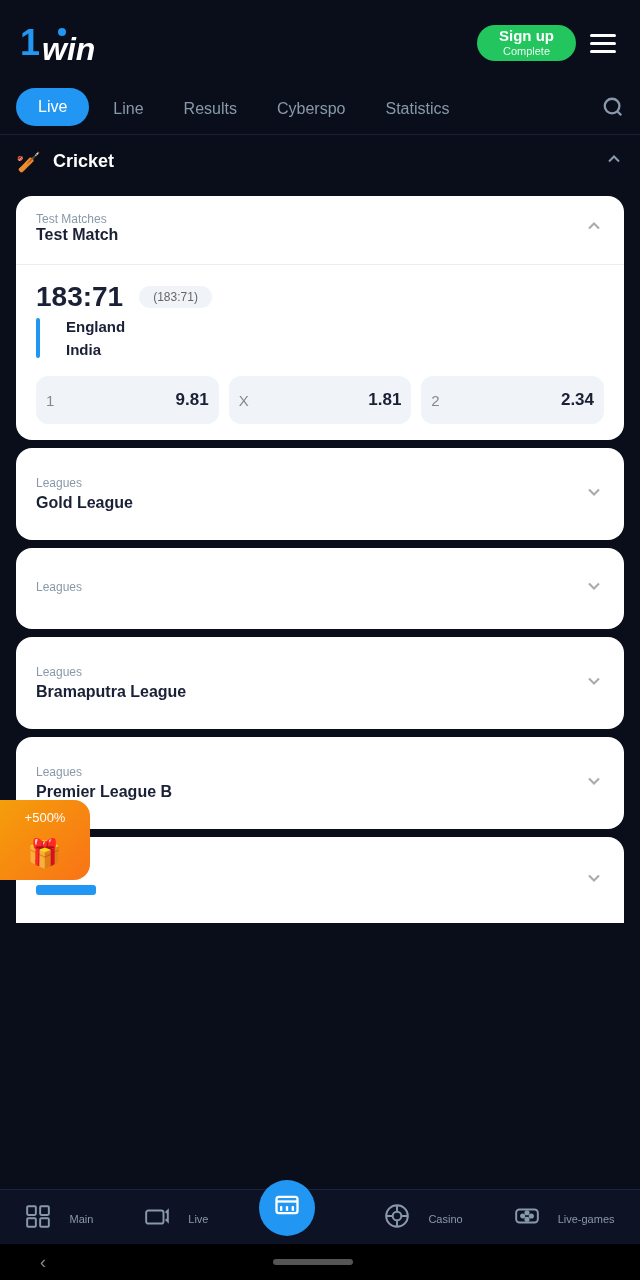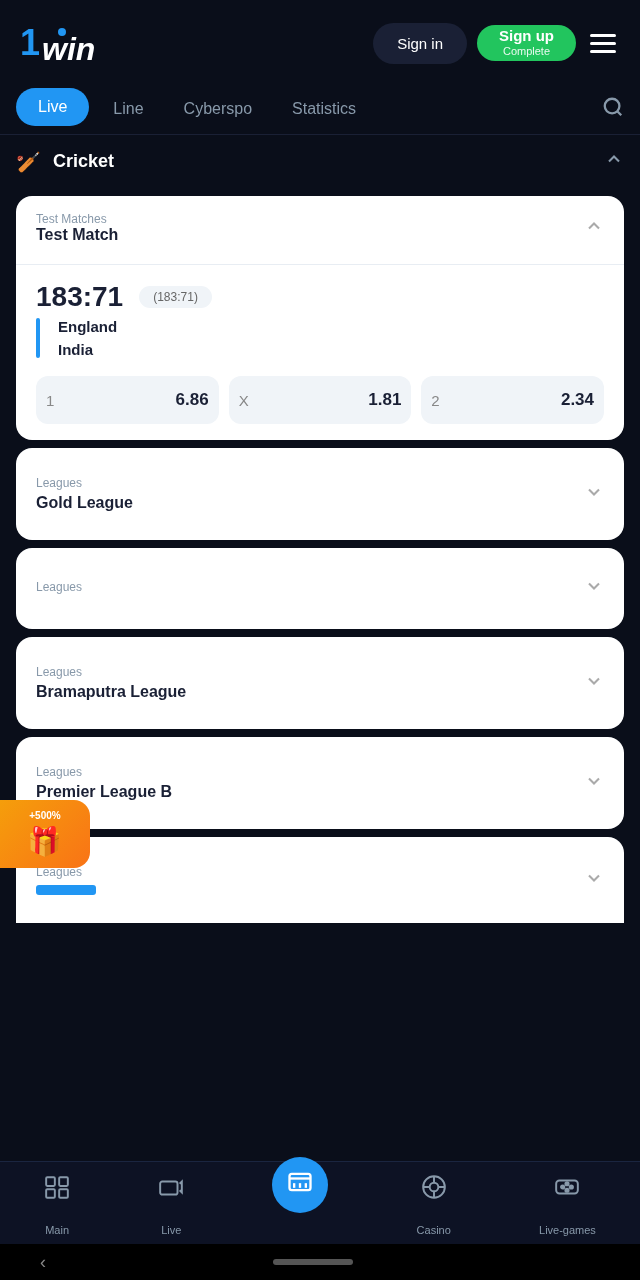--- a/index.html
+++ b/index.html
@@ -193,21 +193,21 @@
     .score-badge {
       background: #f0f4f8;
       border-radius: 20px;
       padding: 4px 14px;
       font-size: 12px;
       color: #666;
     }
     .teams {
       display: flex;
       align-items: flex-start;
-      gap: 18px;
+      gap: 26px;
       margin-bottom: 16px;
     }
     .team-indicator {
       width: 4px;
       height: 40px;
       background: #2196f3;
       border-radius: 2px;
       margin-top: 2px;
     }
     .team-names {
@@ -280,45 +280,45 @@
       border-radius: 0 16px 16px 0;
       padding: 10px 16px;
       display: flex;
       flex-direction: column;
       align-items: center;
       cursor: pointer;
       z-index: 100;
       width: 90px;
     }
     .promo-percent {
-      font-size: 10px;
-      font-weight: 700;
-      color: #fff;
-      margin-bottom: 4px;
+      font-size: 13px;
+      font-weight: 400;
+      color: #fff;
+      margin-bottom: 12px;
     }
     .promo-icon {
       font-size: 28px;
     }
 
     
     .bottom-bar {
       position: fixed;
       bottom: 0;
       left: 0;
       width: 640px;
       background: #0d1224;
       display: flex;
       align-items: center;
       justify-content: space-around;
       padding: 12px 0 8px;
       border-top: 1px solid #1a2540;
     }
     .bottom-item {
       display: flex;
-      flex-direction: column;
+      flex-direction: row;
       align-items: center;
       gap: 18px;
       cursor: pointer;
     }
     .bottom-item .icon {
       font-size: 24px;
       color: #8899aa;
     }
     .bottom-item .label {
       font-size: 11px;
@@ -382,36 +382,36 @@
 </head>
 <body>
 
 <header class="header">
   <div class="logo" style="position:relative;">
     <span class="one">1</span>
     <span class="logo-dot"></span>
     <span class="win">win</span>
   </div>
   <div class="header-buttons">
-    <button class="btn-signin">Sign in</button>
     <button class="btn-signup">
       <span>Sign up</span>
       <span class="complete">Complete</span>
     </button>
     <div class="hamburger">
       <span></span>
       <span></span>
       <span></span>
     </div>
   </div>
 </header>
 
 <nav class="nav-tabs">
   <div class="nav-tab active">Live</div>
   <div class="nav-tab">Line</div>
+  <div class="nav-tab">Results</div>
   <div class="nav-tab">Cyberspo</div>
   <div class="nav-tab">Statistics</div>
   <div class="nav-search">
     <svg width="22" height="22" viewBox="0 0 24 24" fill="none" stroke="#8899aa" stroke-width="2.5">
       <circle cx="11" cy="11" r="8"></circle>
         <line x1="21" y1="21" x2="16.65" y2="16.65"></line>
     </svg>
   </div>
 </nav>
 
@@ -449,21 +449,21 @@
       <div class="teams">
         <div class="team-indicator"></div>
         <div class="team-names">
           <span class="team-name">England</span>
           <span class="team-name">India</span>
         </div>
       </div>
       <div class="odds-row">
         <button class="odds-btn">
           <span class="odds-label">1</span>
-          <span class="odds-value">6.86</span>
+          <span class="odds-value">9.81</span>
         </button>
         <button class="odds-btn">
           <span class="odds-label">X</span>
           <span class="odds-value">1.81</span>
         </button>
         <button class="odds-btn">
           <span class="odds-label">2</span>
           <span class="odds-value">2.34</span>
         </button>
       </div>

